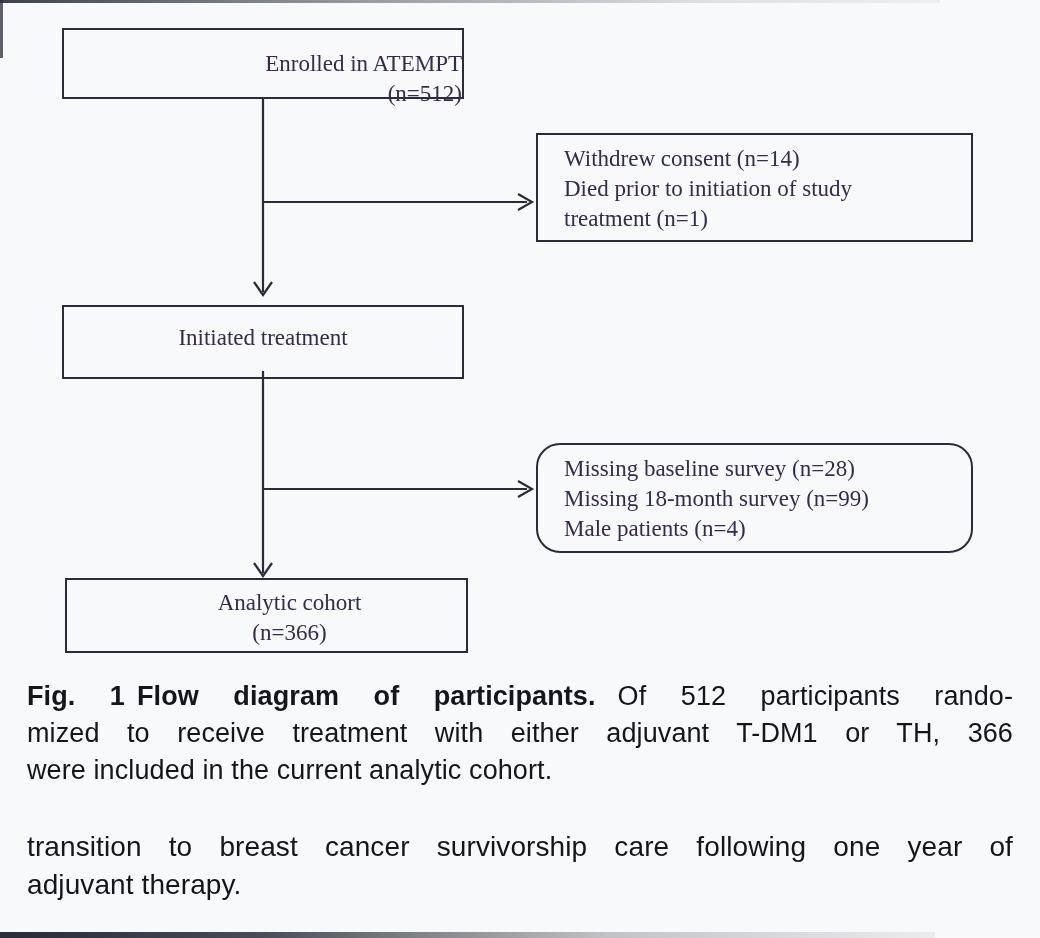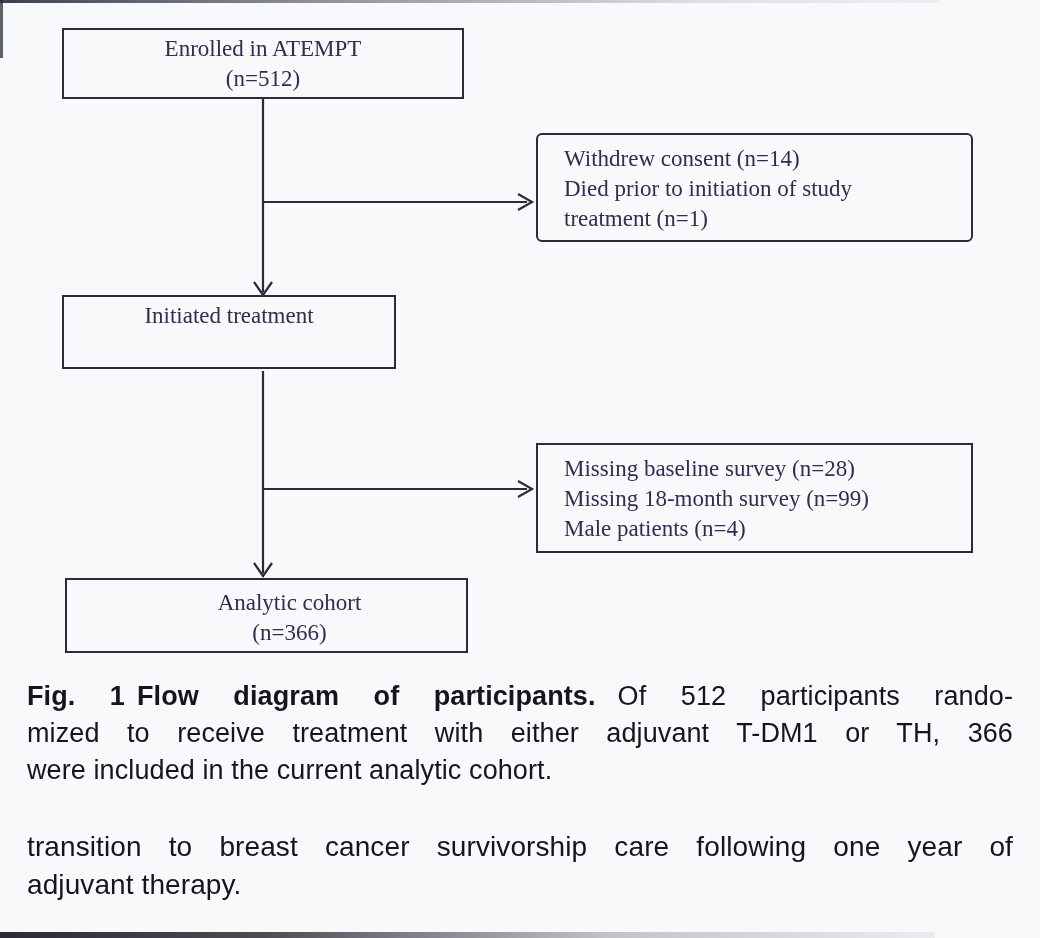--- a/index.html
+++ b/index.html
@@ -36,24 +36,24 @@
     box-sizing: border-box;
     border: 2px solid var(--box-border, #2b2b3b);
     color: var(--box-text, #352a52);
     font-family: "Liberation Serif", "DejaVu Serif", serif;
     font-size: 23px;
     line-height: 30px;
   }
   .fc-center { text-align: center; }
   .fc-left   { text-align: left; }
 
-  #box-enrolled  { left: 62px;  top: 28px;  width: 402px; height: 71px;  padding-top: 4px; }
-  #box-withdrew  { left: 536px; top: 133px; width: 437px; height: 109px; padding: 9px 10px 0 26px; border-radius: 6px; }
-  #box-initiated { left: 62px;  top: 295px; width: 334px; height: 74px;  padding-top: 4px; }
-  #box-excluded  { left: 536px; top: 443px; width: 437px; height: 110px; padding: 9px 10px 0 26px; }
+  #box-enrolled  { left: 62px;  top: 28px;  width: 402px; height: 71px;  padding-top: 19px; text-align: right; }
+  #box-withdrew  { left: 536px; top: 133px; width: 437px; height: 109px; padding: 9px 10px 0 26px; }
+  #box-initiated { left: 62px;  top: 305px; width: 402px; height: 74px;  padding-top: 16px; }
+  #box-excluded  { left: 536px; top: 443px; width: 437px; height: 110px; padding: 9px 10px 0 26px; border-radius: 24px; }
   #box-analytic  { left: 65px;  top: 578px; width: 403px; height: 75px;  padding-top: 8px; padding-left: 46px; }
 
   #connectors {
     position: absolute;
     left: 0; top: 0;
     width: 1040px; height: 938px;
     pointer-events: none;
   }
   #connectors path {
     stroke: var(--box-border, #2b2b3b);

